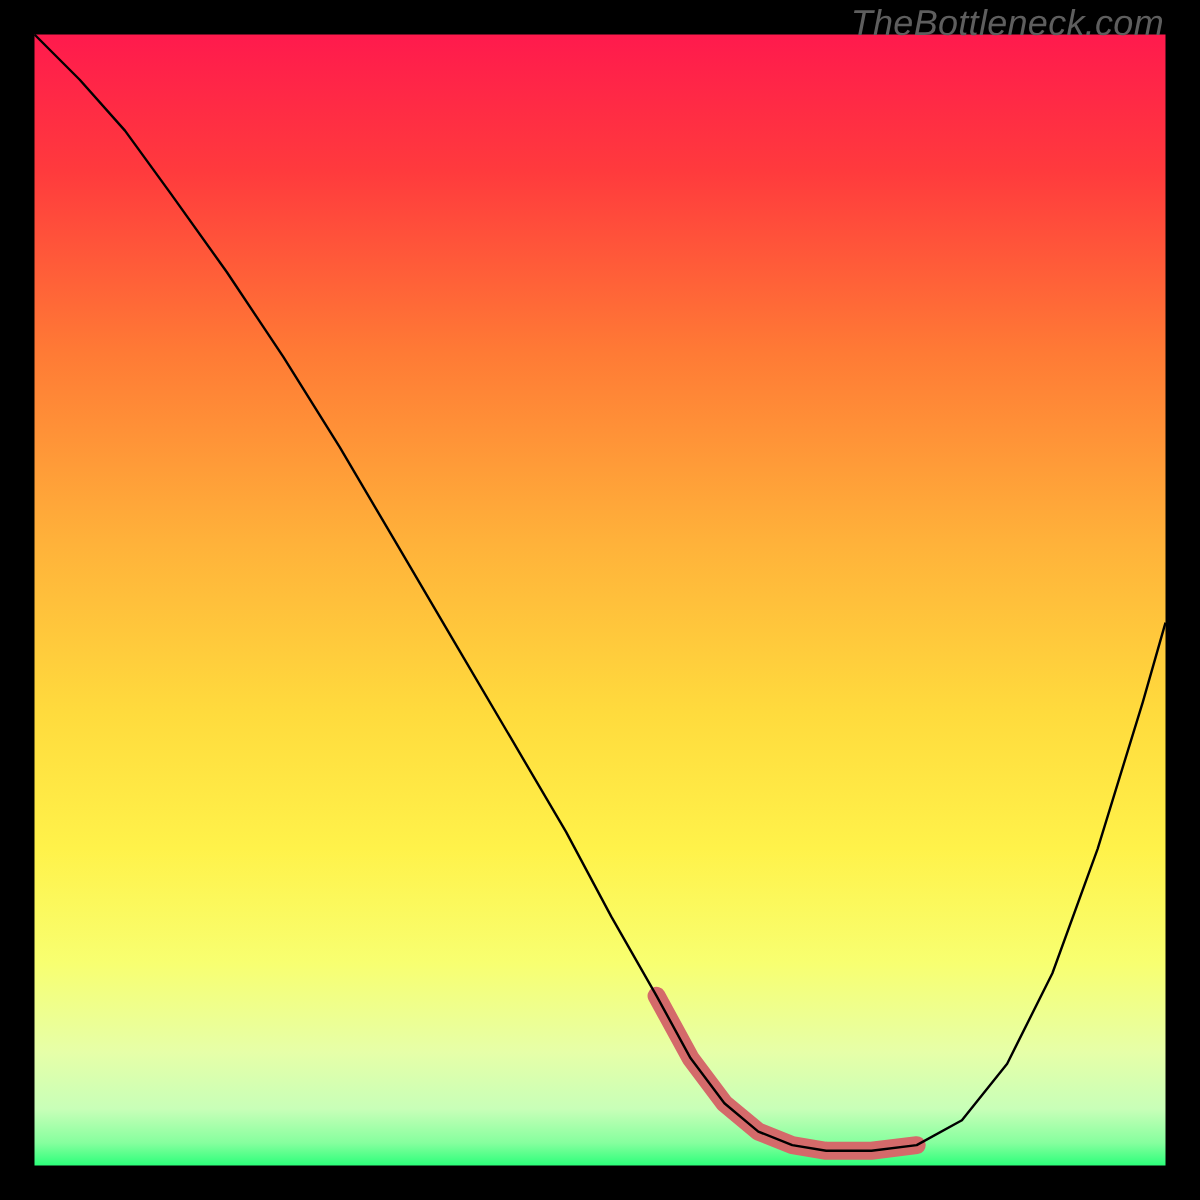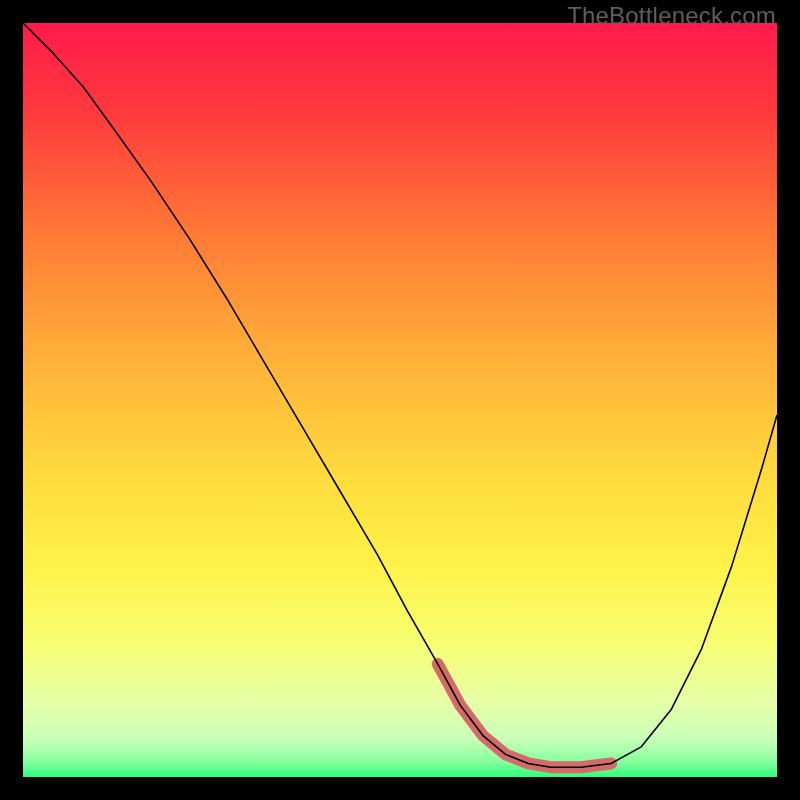--- a/index.html
+++ b/index.html
@@ -11,20 +11,21 @@
     overflow: hidden;
     font-family: Arial, Helvetica, sans-serif;
   }
   .frame {
     position: absolute;
     left: 0;
     top: 0;
     width: 800px;
     height: 800px;
     background: #000;
+    font-style: italic;
   }
   .plot-area {
     position: absolute;
     left: 23px;
     top: 23px;
     width: 754px;
     height: 754px;
     
   }
   .watermark {

